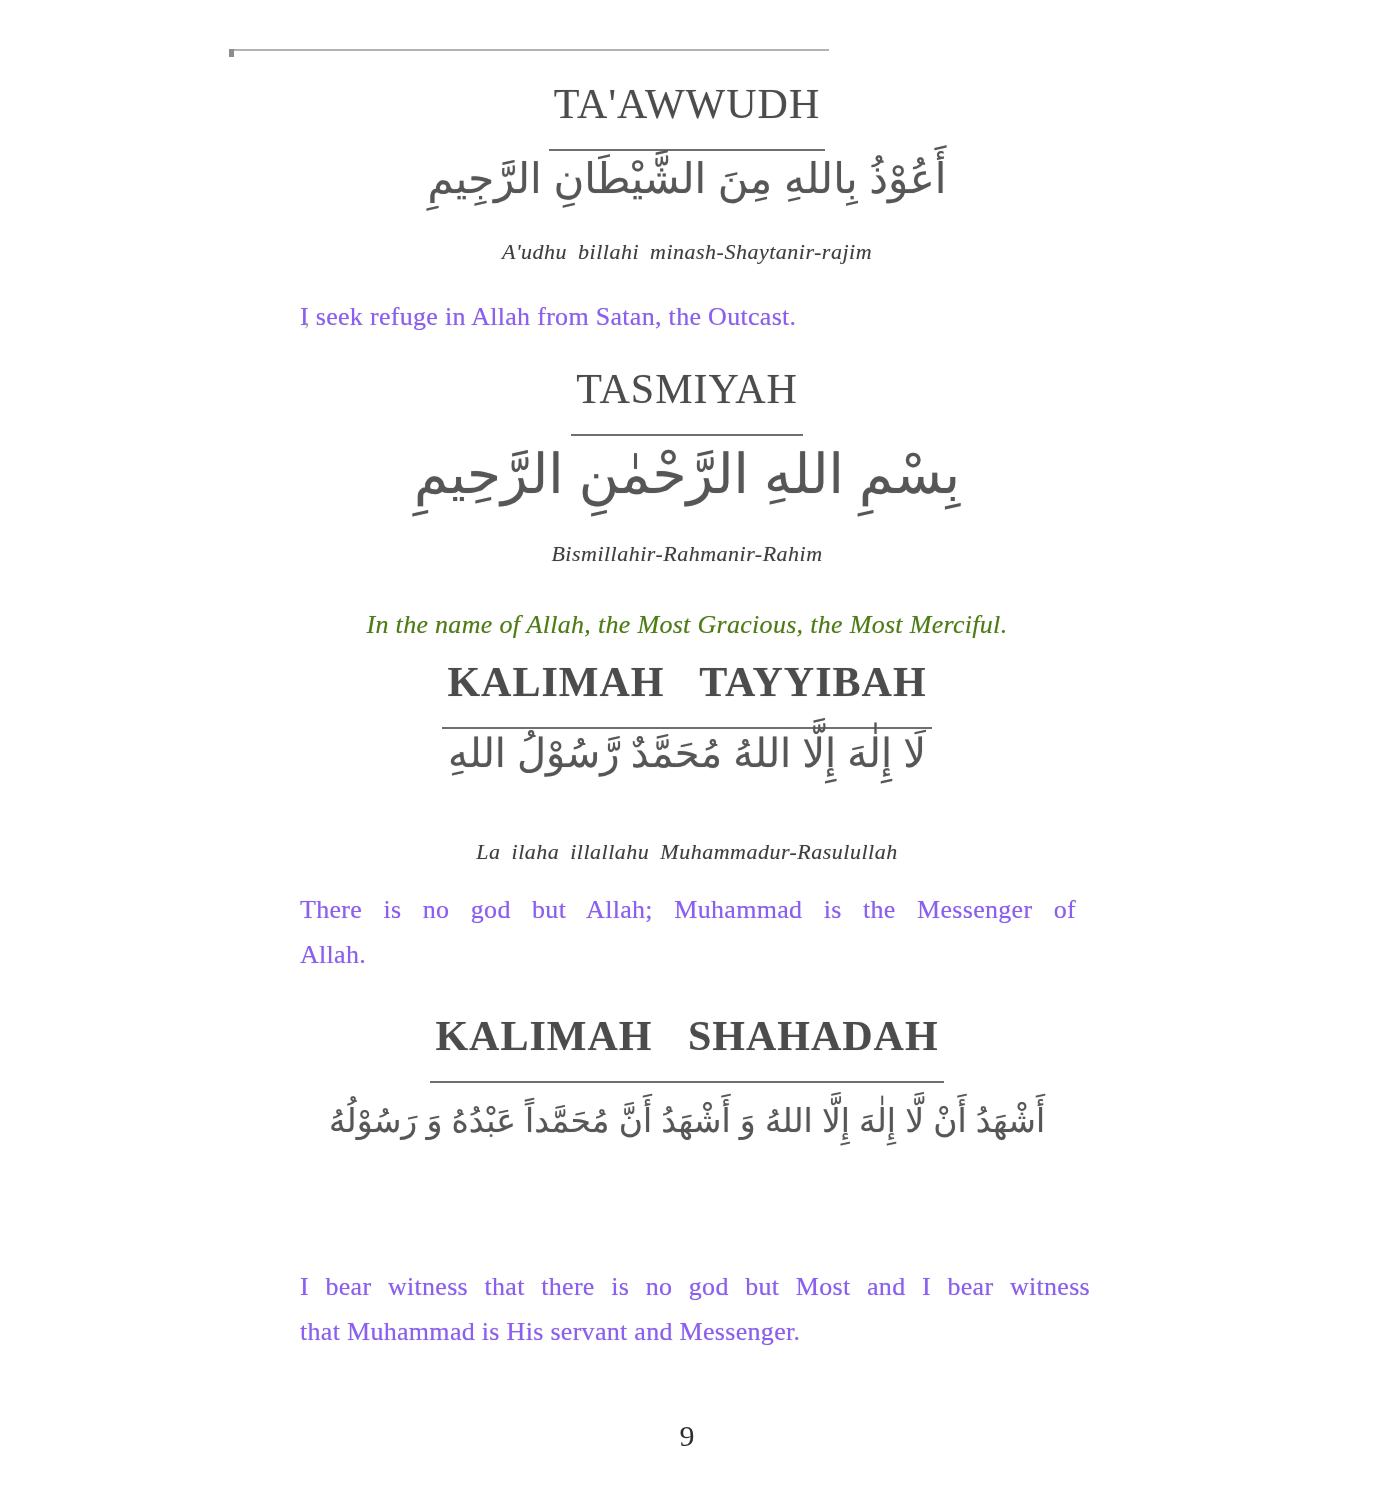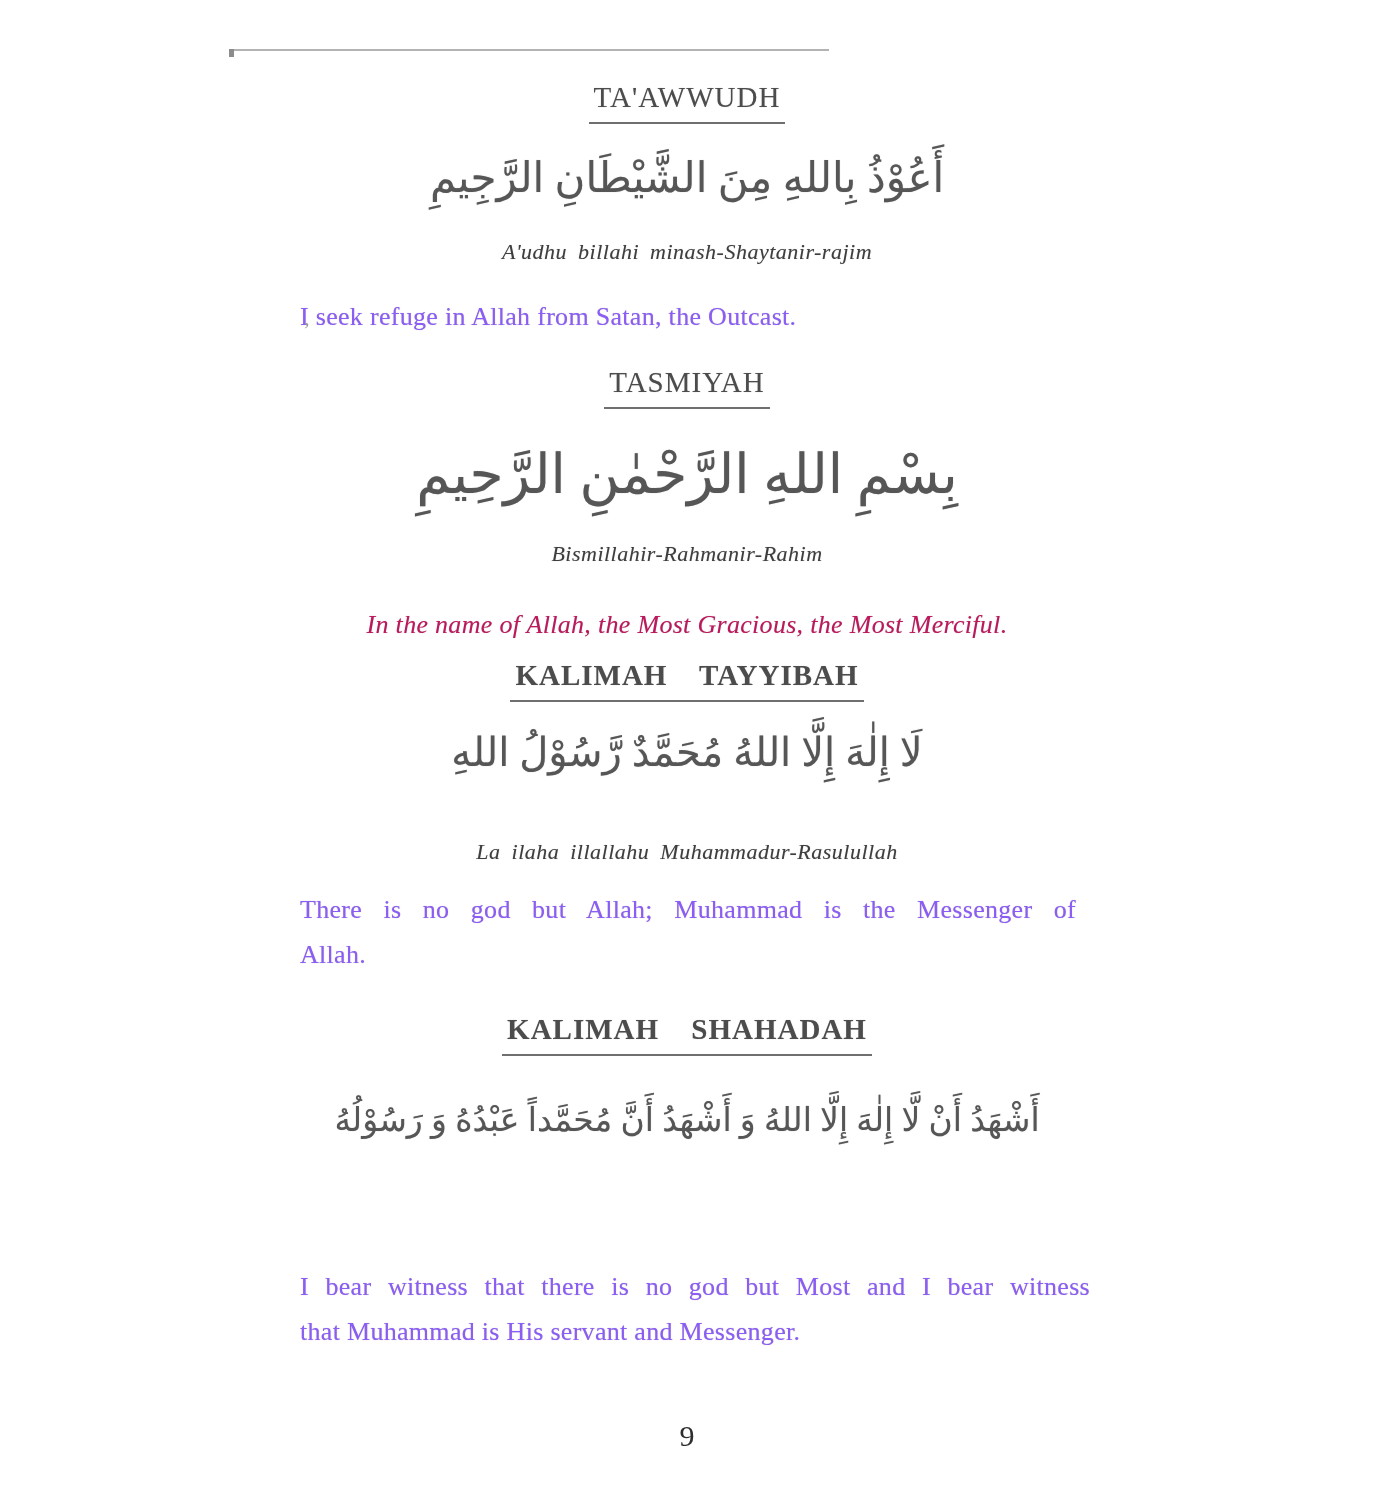--- a/index.html
+++ b/index.html
@@ -40,40 +40,40 @@
   }
   
   .heading-row {
     position: absolute;
     left: 0; right: 0;
     text-align: center;
     line-height: 1.0;
   }
   .heading {
     display: inline-block;
-    font-size: 29px;
+    font-size: 42px;
     letter-spacing: 1px;
     color: #4c4c4c;
-    padding: 0 5px 10px 5px;
+    padding: 0 5px 24px 5px;
     border-bottom: 2px solid #6f6f6f;
     text-shadow: 0 0 1px rgba(80,80,80,0.35);
     white-space: nowrap;
   }
   .heading.wide-gap { word-spacing: 24px; font-weight: bold; }
   .h0 { top: 34px; }
   .h1 { top: 319px; }
   .h2 { top: 612px; }
   .h3 { top: 966px; }
   
   .arabic {
     position: absolute;
     left: 0; right: 0;
     text-align: center;
     direction: rtl;
-    font-family: Liberation Serif, serif;
+    font-family: Liberation Sans, sans-serif;
     color: #565656;
     line-height: 1.8;
     white-space: nowrap;
     text-shadow: 0 0 1px rgba(80,80,80,0.4);
   }
   .a0 { top: 92px;  font-size: 42px; }
   .a1 { top: 376px; font-size: 55px; }
   .a2 { top: 668px; font-size: 40px; }
   .a3 { top: 1042px; font-size: 33px; }
   
@@ -96,21 +96,21 @@
   
   .english {
     position: absolute;
     font-size: 26px;
     line-height: 45px;
     color: #8b5cf6;
     letter-spacing: 0.3px;
     text-shadow: 0 0 1px rgba(60,60,60,0.35);
   }
   .e0 { top: 245px; left: 71px; right: 50px; }
-  .e1 { top: 553px; left: 0; right: 0; text-align: center; font-style: italic; color: #be185d; }
+  .e1 { top: 553px; left: 0; right: 0; text-align: center; font-style: italic; color: #4d7c0f; }
   .e2 { top: 838px; left: 71px; width: 776px; }
   .e3 { top: 1215px; left: 71px; width: 790px; }
   .line-just { text-align: justify; text-align-last: justify; }
   .line-left { text-align: left; }
   
   .page-number {
     position: absolute;
     top: 1370px;
     left: 0; right: 0;
     text-align: center;

